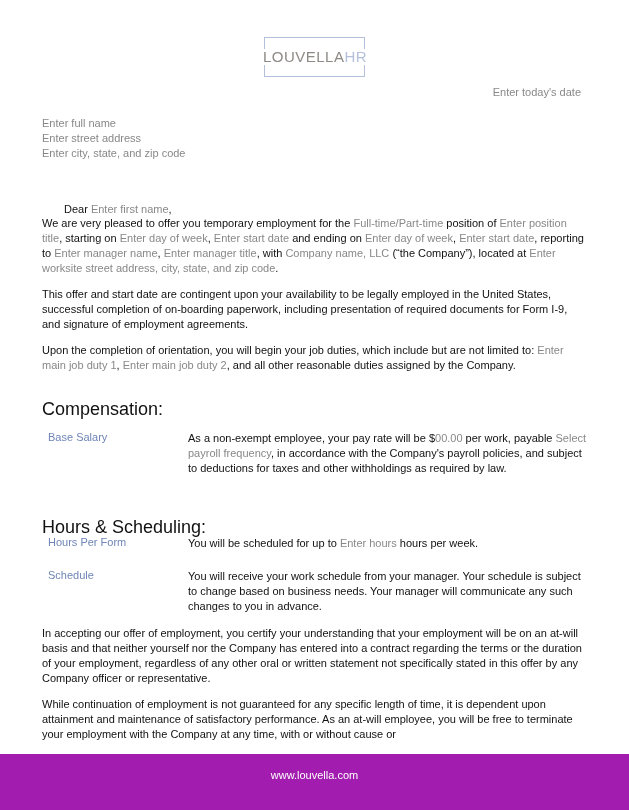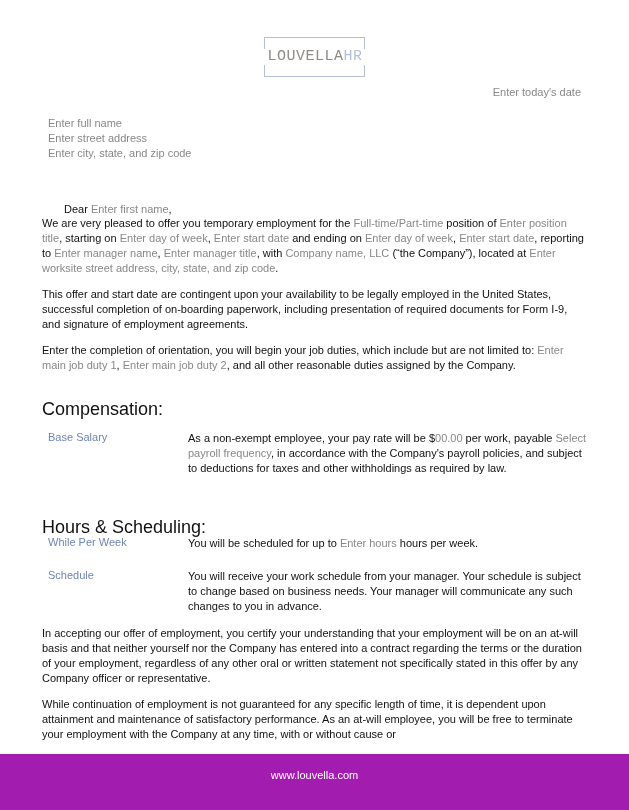--- a/index.html
+++ b/index.html
@@ -1,24 +1,24 @@
 <!DOCTYPE html>
 <html><head>
 <meta charset="utf-8">
 <style>
   html, body { margin:0; padding:0; background:#fff; }
   body { width:629px; height:810px; position:relative; overflow:hidden; font-family:"Liberation Sans", sans-serif; color:#111; font-size:11px; }
-  .logo { position:absolute; left:264px; top:37px; width:101px; height:40px;font-family:Liberation Mono, monospace; }
+  .logo { position:absolute; left:264px; top:37px; width:101px; height:40px; }
   .logo .frame { position:absolute; left:0; top:0; width:99px; height:38px; border:1.5px solid #b4c0da; }
   .logo .gap { position:absolute; left:-4px; top:12px; width:112px; height:16px; background:#fff; }
   .logo .txt { position:absolute; left:-9px; top:12px; width:120px; text-align:center; font-size:15px; letter-spacing:0.5px; color:#8e8a85; line-height:16px; }
   .logo .hr { color:#b4c0da; }
   .ph { color:#888; }
   .date { position:absolute; right:48px; top:86px; font-size:11px; color:#888; }
-  .addr { position:absolute; left:42px; top:116px; line-height:15px; color:#888;margin-left:6px; }
+  .addr { position:absolute; left:42px; top:116px; line-height:15px; color:#888; }
   .p { position:absolute; left:42px; width:545px; line-height:15px; }
   h2 { position:absolute; left:42px; margin:0; font-weight:normal; font-size:18px; color:#111; }
   .row { position:absolute; left:42px; width:545px; }
   .row .lbl { position:absolute; left:6px; top:0; color:#6f85b6; }
   .row .val { position:absolute; left:146px; top:0; width:400px; line-height:15px; }
   .footer { position:absolute; left:0; top:754px; width:629px; height:56px; background:#a21caf; }
   .footer span { position:absolute; left:0; width:629px; top:15px; text-align:center; color:#fff; font-size:11px; }
 </style>
 </head>
 <body>
@@ -38,33 +38,33 @@
 </div>
 
 <div class="p" style="top:202px;margin-left:22px;">
   <span>Dear</span> <span class="ph">Enter first name</span><span>,</span>
 </div>
 
 <div class="p" style="top:216px;"><span>We are very pleased to offer you temporary employment for the </span><span class="ph">Full-time/Part-time</span><span> position of </span><span class="ph">Enter position title</span><span>, starting on </span><span class="ph">Enter day of week</span><span>, </span><span class="ph">Enter start date</span><span> and ending on </span><span class="ph">Enter day of week</span><span>, </span><span class="ph">Enter start date</span><span>, reporting to </span><span class="ph">Enter manager name</span><span>, </span><span class="ph">Enter manager title</span><span>, with </span><span class="ph">Company name, LLC</span><span> (“the Company”), located at </span><span class="ph">Enter worksite street address, city, state, and zip code</span><span>.</span></div>
 
 <div class="p" style="top:287px;">This offer and start date are contingent upon your availability to be legally employed in the United States, successful completion of on-boarding paperwork, including presentation of required documents for Form I-9, and signature of employment agreements.</div>
 
-<div class="p" style="top:343px;"><span>Enter the completion of orientation, you will begin your job duties, which include but are not limited to: </span><span class="ph">Enter main job duty 1</span><span>, </span><span class="ph">Enter main job duty 2</span><span>, and all other reasonable duties assigned by the Company.</span></div>
+<div class="p" style="top:343px;"><span>Upon the completion of orientation, you will begin your job duties, which include but are not limited to: </span><span class="ph">Enter main job duty 1</span><span>, </span><span class="ph">Enter main job duty 2</span><span>, and all other reasonable duties assigned by the Company.</span></div>
 
 <h2 style="top:399px;">Compensation:</h2>
 
 <div class="row" style="top:431px;">
   <div class="lbl">Base Salary</div>
   <div class="val"><span>As a non-exempt employee, your pay rate will be $</span><span class="ph">00.00</span><span> per work, payable </span><span class="ph">Select payroll frequency</span><span>, in accordance with the Company's payroll policies, and subject to deductions for taxes and other withholdings as required by law.</span></div>
 </div>
 
 <h2 style="top:517px;">Hours &amp; Scheduling:</h2>
 
 <div class="row" style="top:536px;">
-  <div class="lbl">While Per Week</div>
+  <div class="lbl">Hours Per Form</div>
   <div class="val"><span>You will be scheduled for up to </span><span class="ph">Enter hours</span><span> hours per week.</span></div>
 </div>
 
 <div class="row" style="top:569px;">
   <div class="lbl">Schedule</div>
   <div class="val">You will receive your work schedule from your manager. Your schedule is subject to change based on business needs. Your manager will communicate any such changes to you in advance.</div>
 </div>
 
 <div class="p" style="top:626px;">In accepting our offer of employment, you certify your understanding that your employment will be on an at-will basis and that neither yourself nor the Company has entered into a contract regarding the terms or the duration of your employment, regardless of any other oral or written statement not specifically stated in this offer by any Company officer or representative.</div>
 

